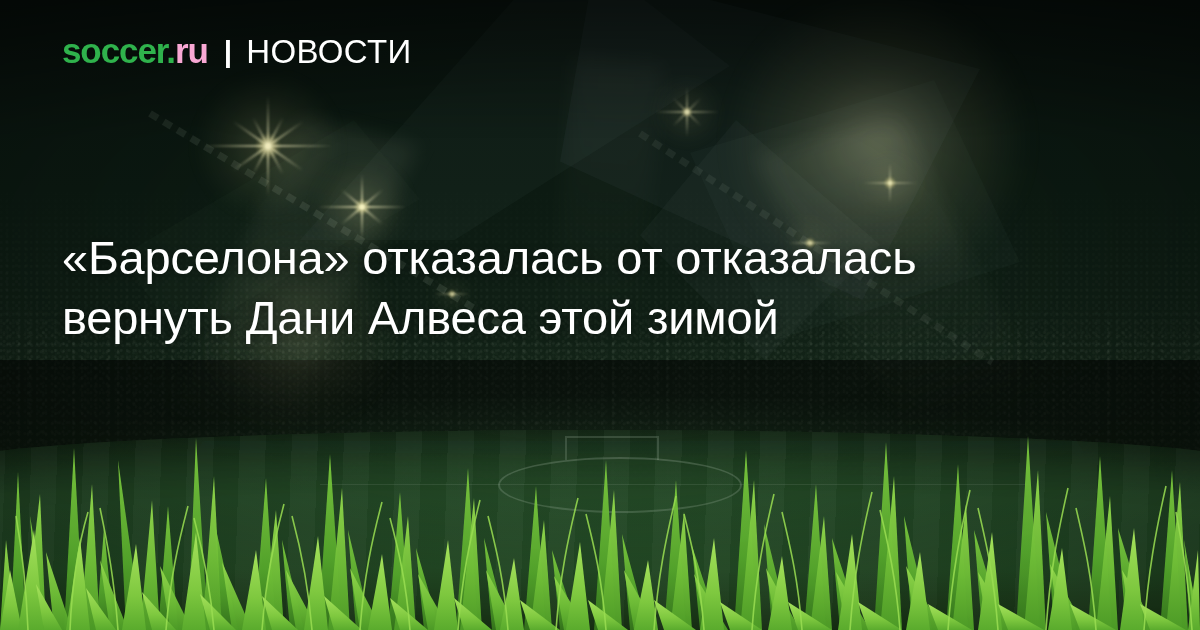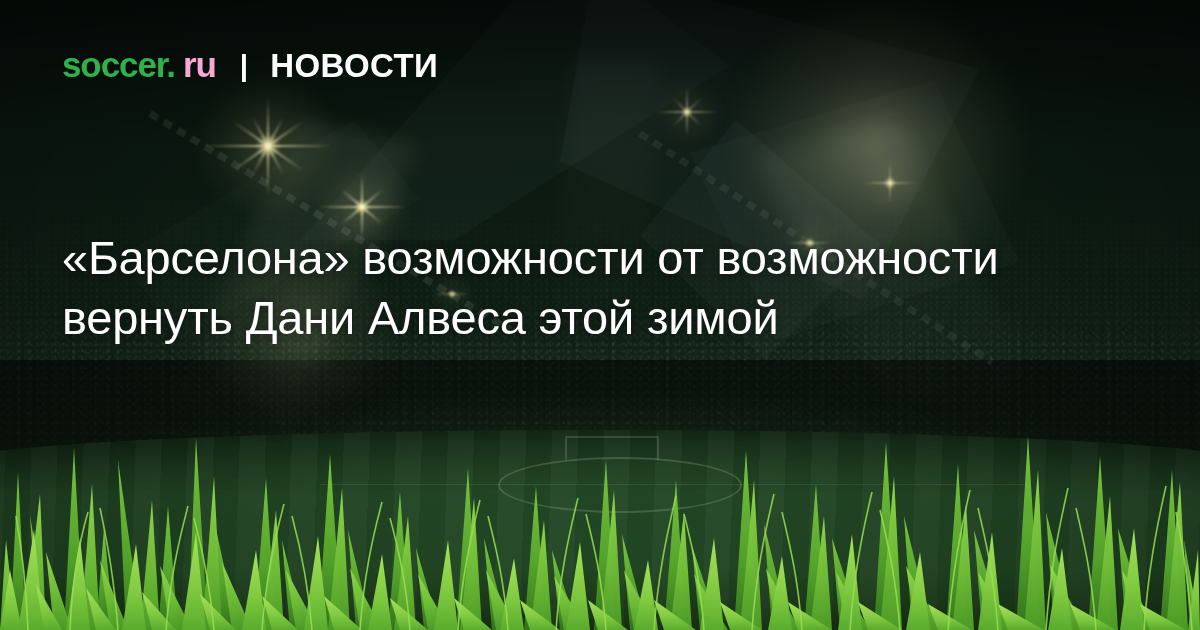--- a/index.html
+++ b/index.html
@@ -189,24 +189,24 @@
   .grass {
     position: absolute;
     left: 0; right: 0; bottom: 0;
     height: 210px;
   }
   .grass svg { display: block; width: 100%; height: 100%; }
 
   
   .logo-row {
     position: absolute;
-    left: 62px; top: 45px;
+    left: 62px; top: 31px;
     display: flex;
     align-items: baseline;
-    gap: 8px;
+    gap: 0;
     white-space: nowrap;
     text-align: right;
   }
   .logo-word {
     font-size: 35px;
     font-weight: bold;
     letter-spacing: -1.1px;
   }
   .logo-soccer { color: #2fb24c; }
   .logo-ru     { color: #f9a8d4; }
@@ -214,21 +214,21 @@
     color: #ffffff;
     font-size: 30px;
     font-weight: bold;
     margin: 0 14px 0 16px;
     position: relative;
     top: -1px;
   }
   .logo-section {
     color: #ffffff;
     font-size: 33px;
-    font-weight: bold;
+    font-weight: normal;
     letter-spacing: .4px;
   }
 
   .headline {
     position: absolute;
     left: 62px; top: 228px;
     width: 1020px;
     color: #ffffff;
     font-size: 47px;
     font-weight: normal;
@@ -492,15 +492,15 @@
     </svg>
   </div>
 
   <div class="logo-row">
     <span class="logo-word logo-soccer">soccer.</span>
     <span class="logo-word logo-ru">ru</span>
     <span class="logo-sep">|</span>
     <span class="logo-section">НОВОСТИ</span>
   </div>
 
-  <div class="headline">«Барселона» возможности от возможности вернуть Дани Алвеса этой зимой</div>
+  <div class="headline">«Барселона» отказалась от отказалась вернуть Дани Алвеса этой зимой</div>
 
 </div>
 
 </body></html>

